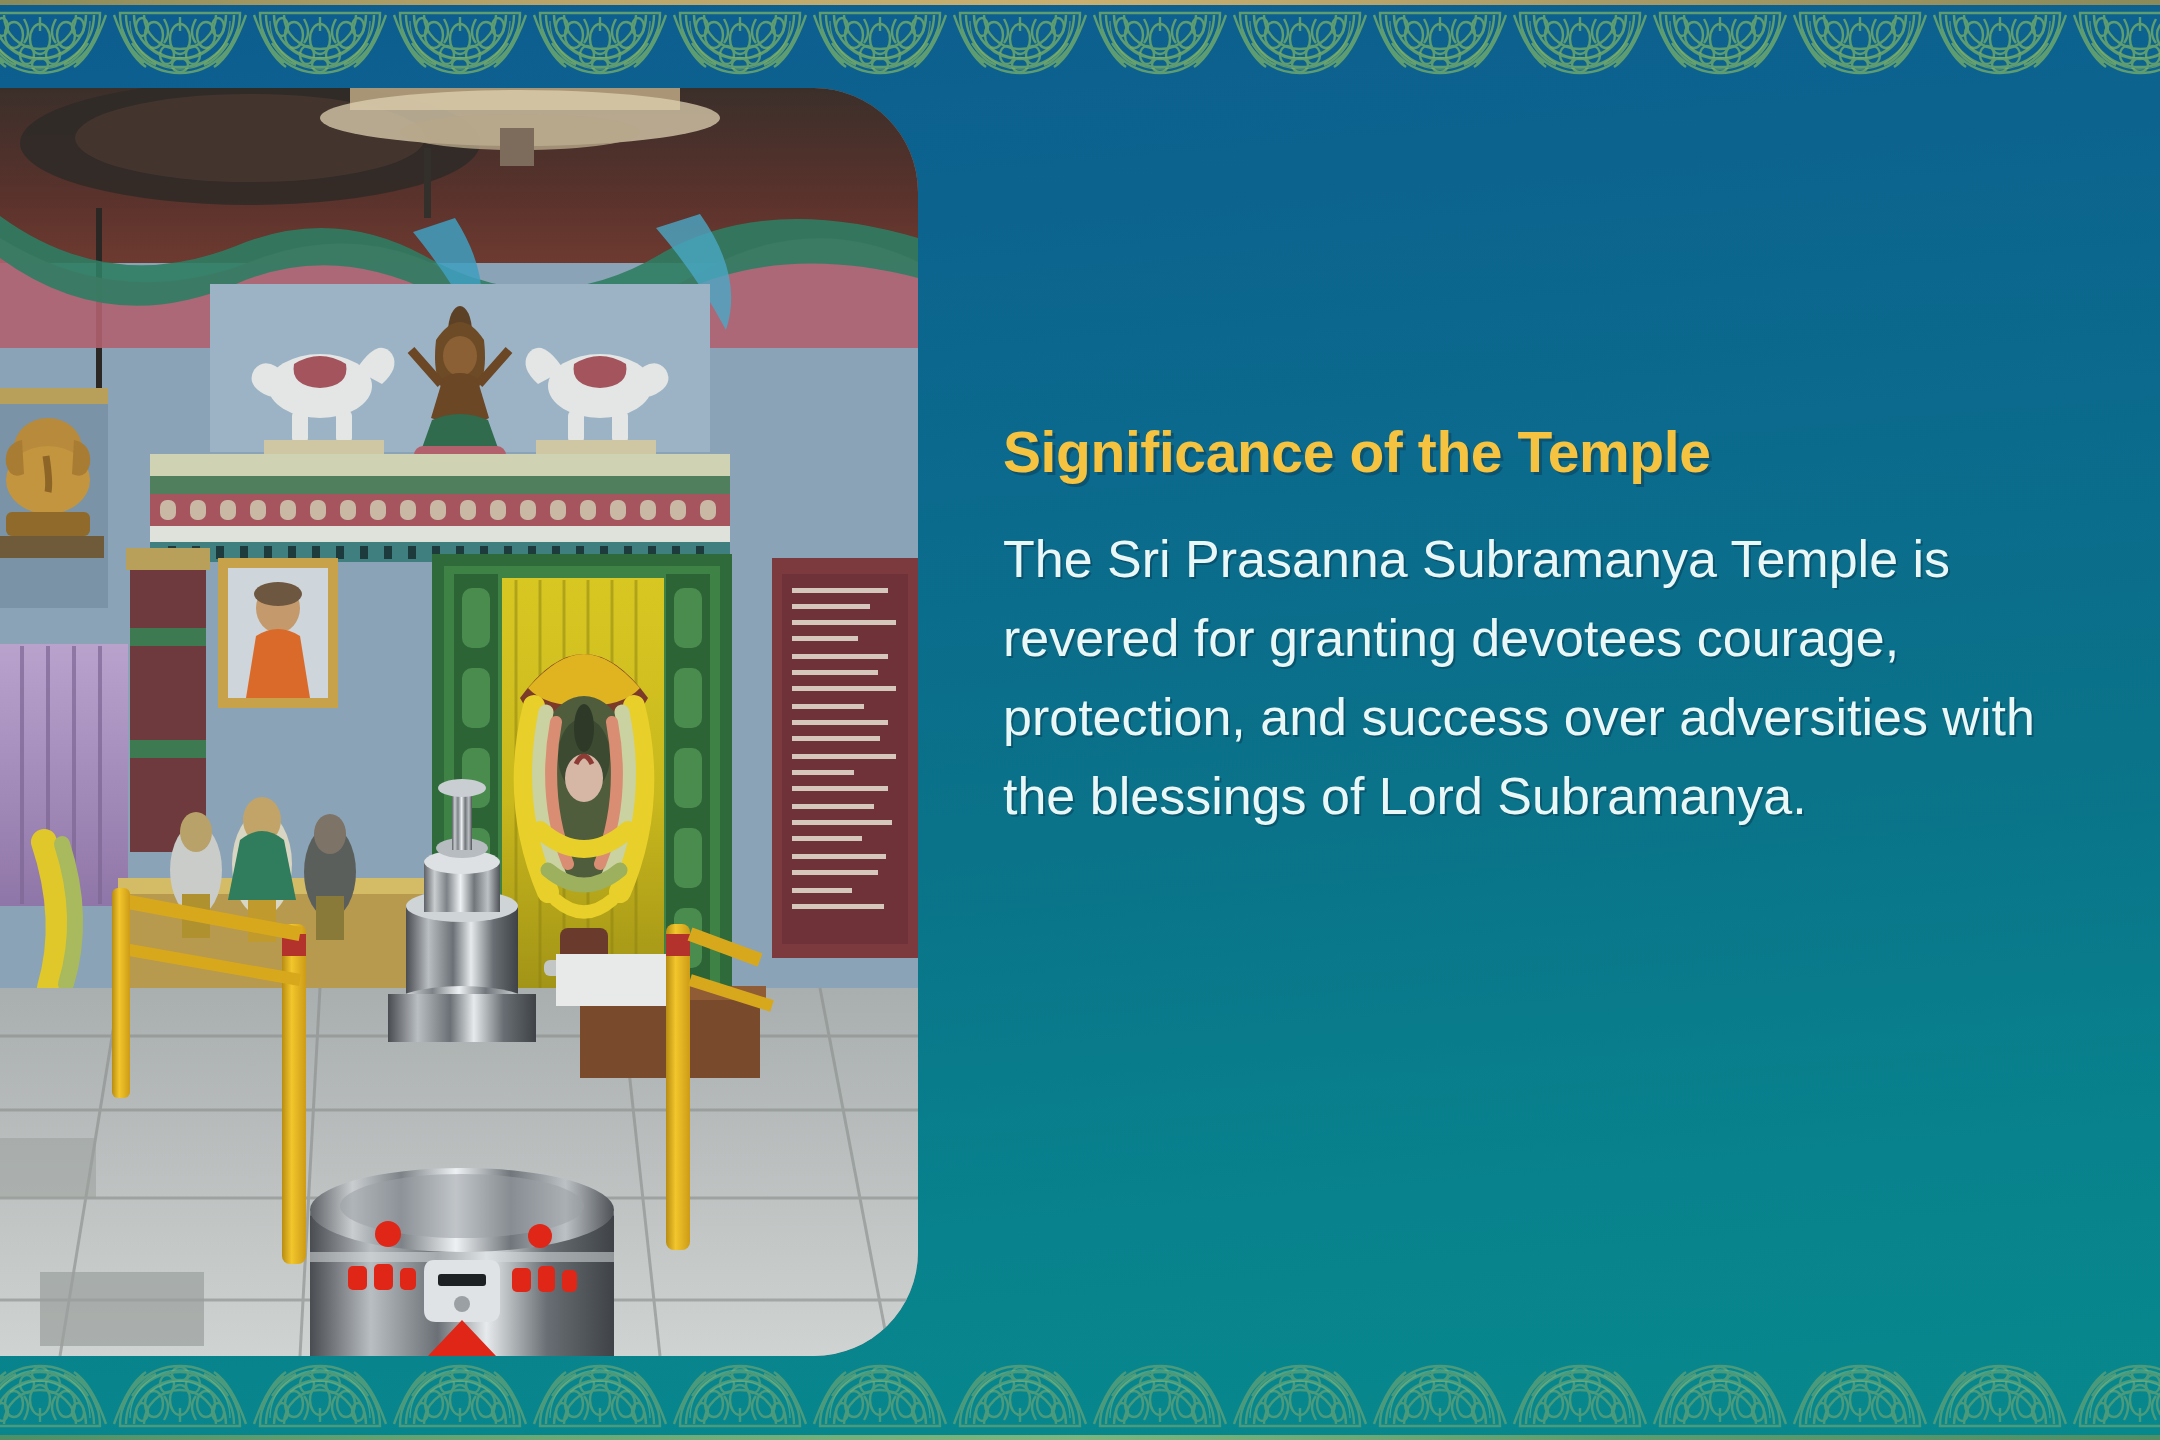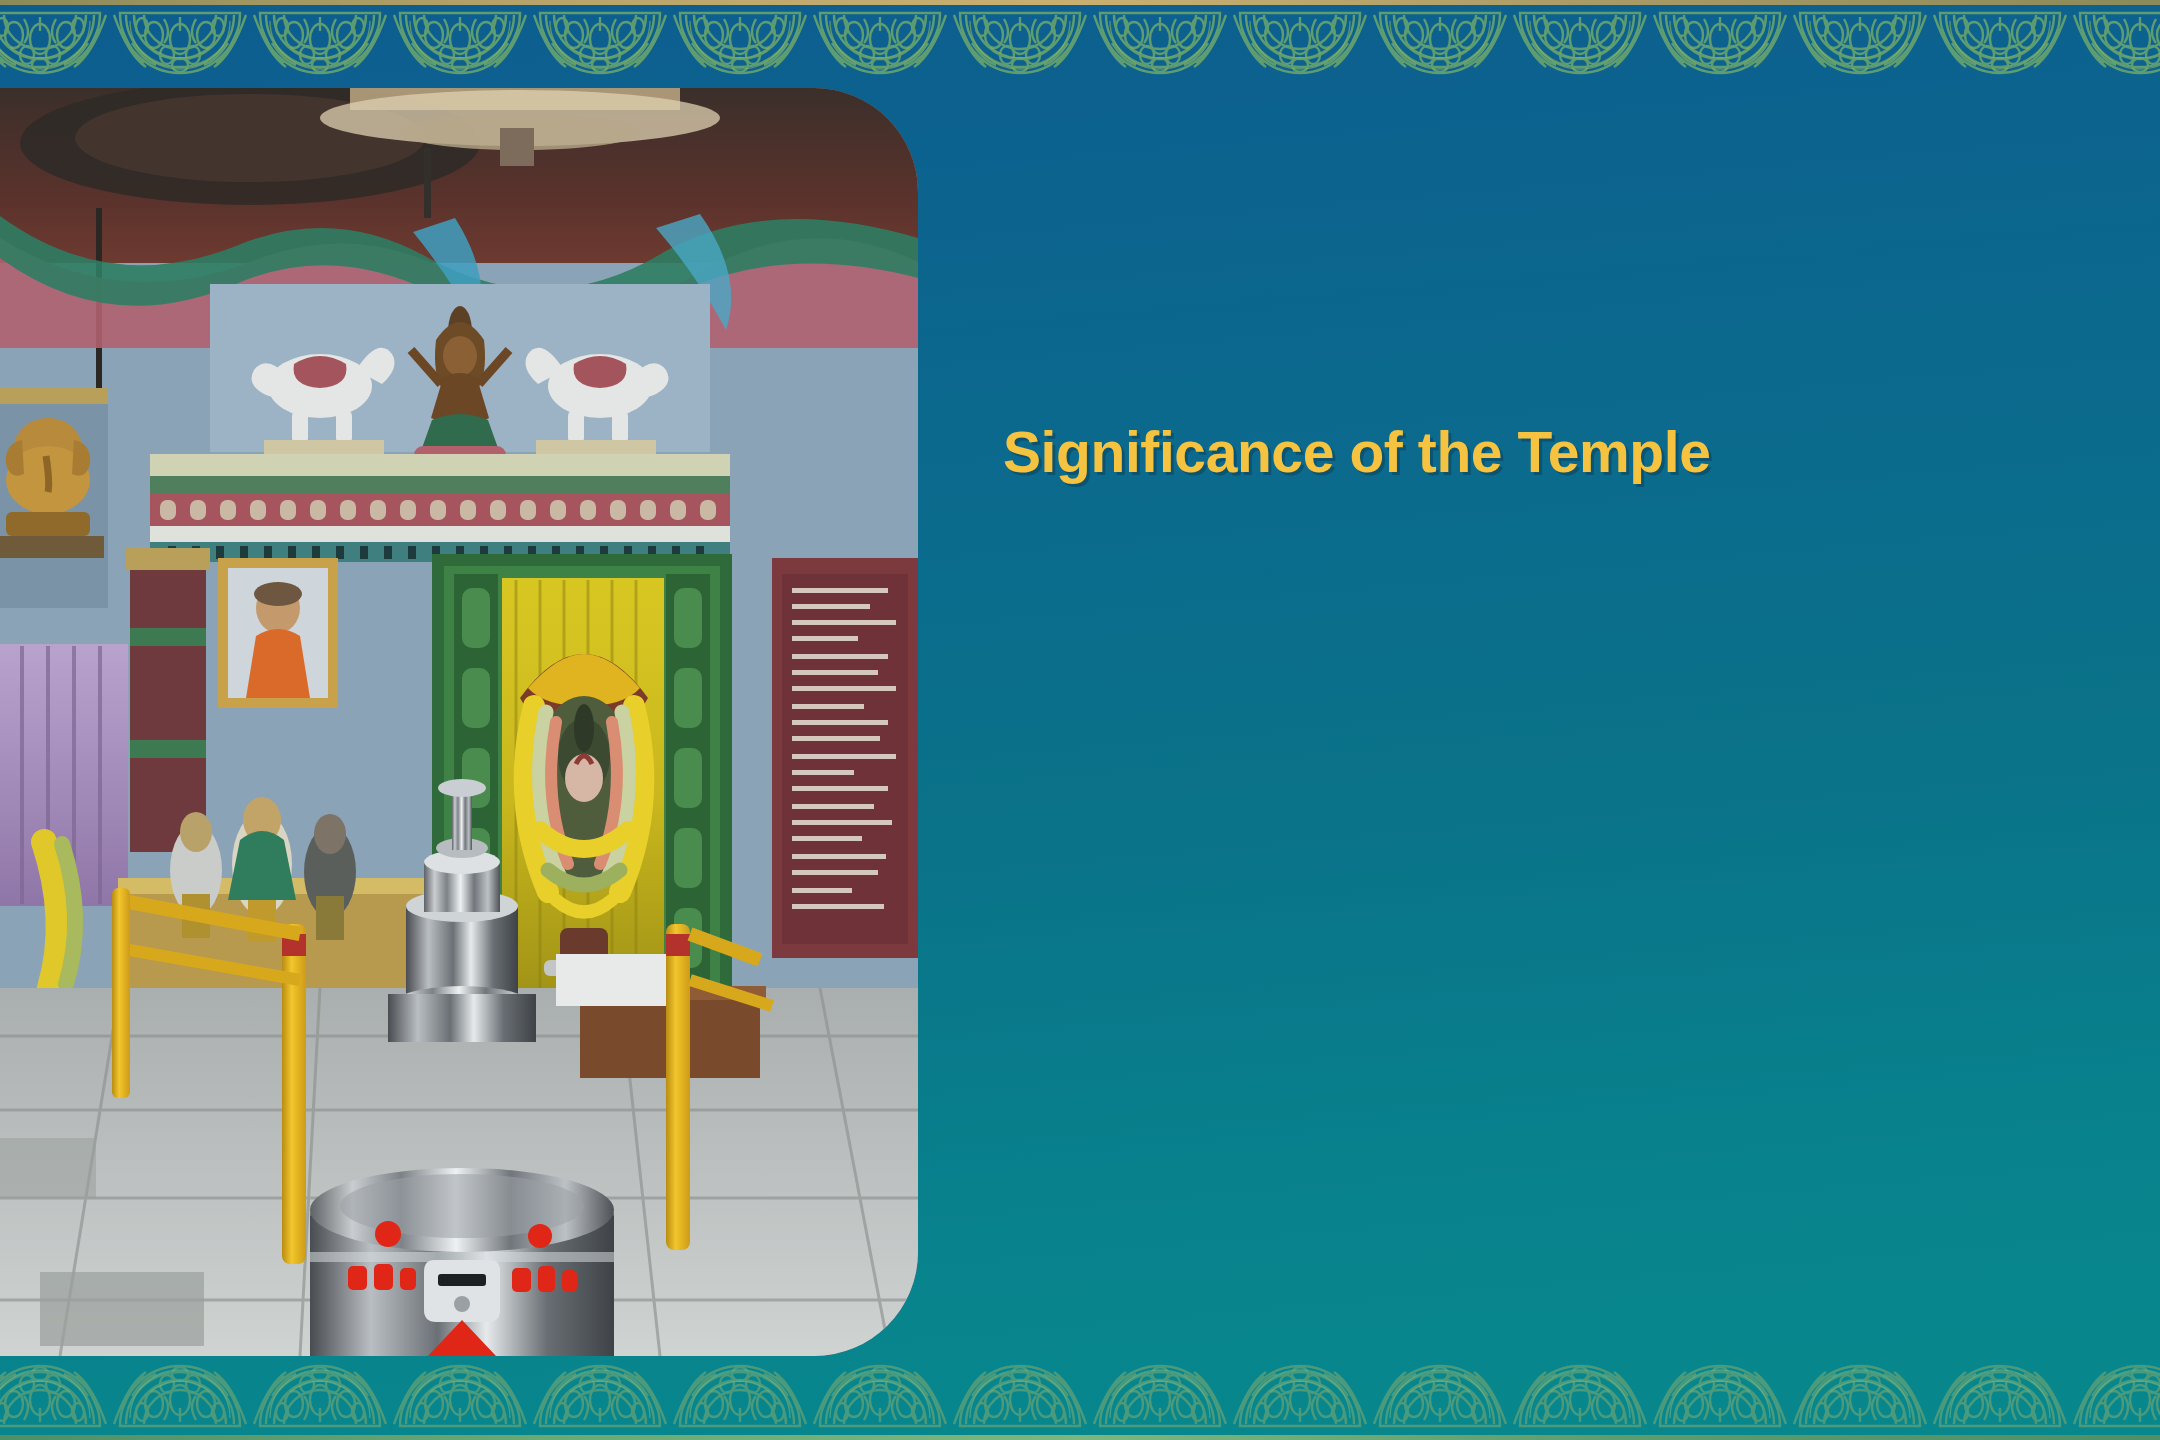--- a/index.html
+++ b/index.html
@@ -412,20 +412,21 @@
       <path d="M434 1172 h56 q10 0 10 12 v38 q0 12 -12 12 h-52 q-12 0 -12 -12 v-38 q0 -12 10 -12 Z" fill="#dfe3e6"></path>
       <rect x="438" y="1186" width="48" height="12" rx="3" fill="#1d2124"></rect>
       <circle cx="462" cy="1216" r="8" fill="#9aa0a4"></circle>
 
       <path d="M462 1232 l34 36 h-19 v44 h-30 v-44 h-19 Z" fill="#e02617"></path>
     </svg>
   </div>
 
   <div id="text-column">
     <h1 id="section-title">Significance of the Temple</h1>
+    <p id="section-body">The Sri Prasanna Subramanya Temple is revered for granting devotees courage, protection, and success over adversities with the blessings of Lord Subramanya.</p>
   </div>
 
   <div id="border-top" class="border-strip">
     <div class="edge-line"></div>
     <svg class="fringe" viewBox="0 0 2160 87" preserveAspectRatio="none">
       <defs>
         <g id="motif-d">
           <g stroke="#63a070" stroke-width="2.4" fill="none" opacity=".95">
             <path d="M0 0 h120 a60 60 0 0 1 -120 0 Z"></path>
             <path d="M6 2 a54 52 0 0 0 108 0"></path>

